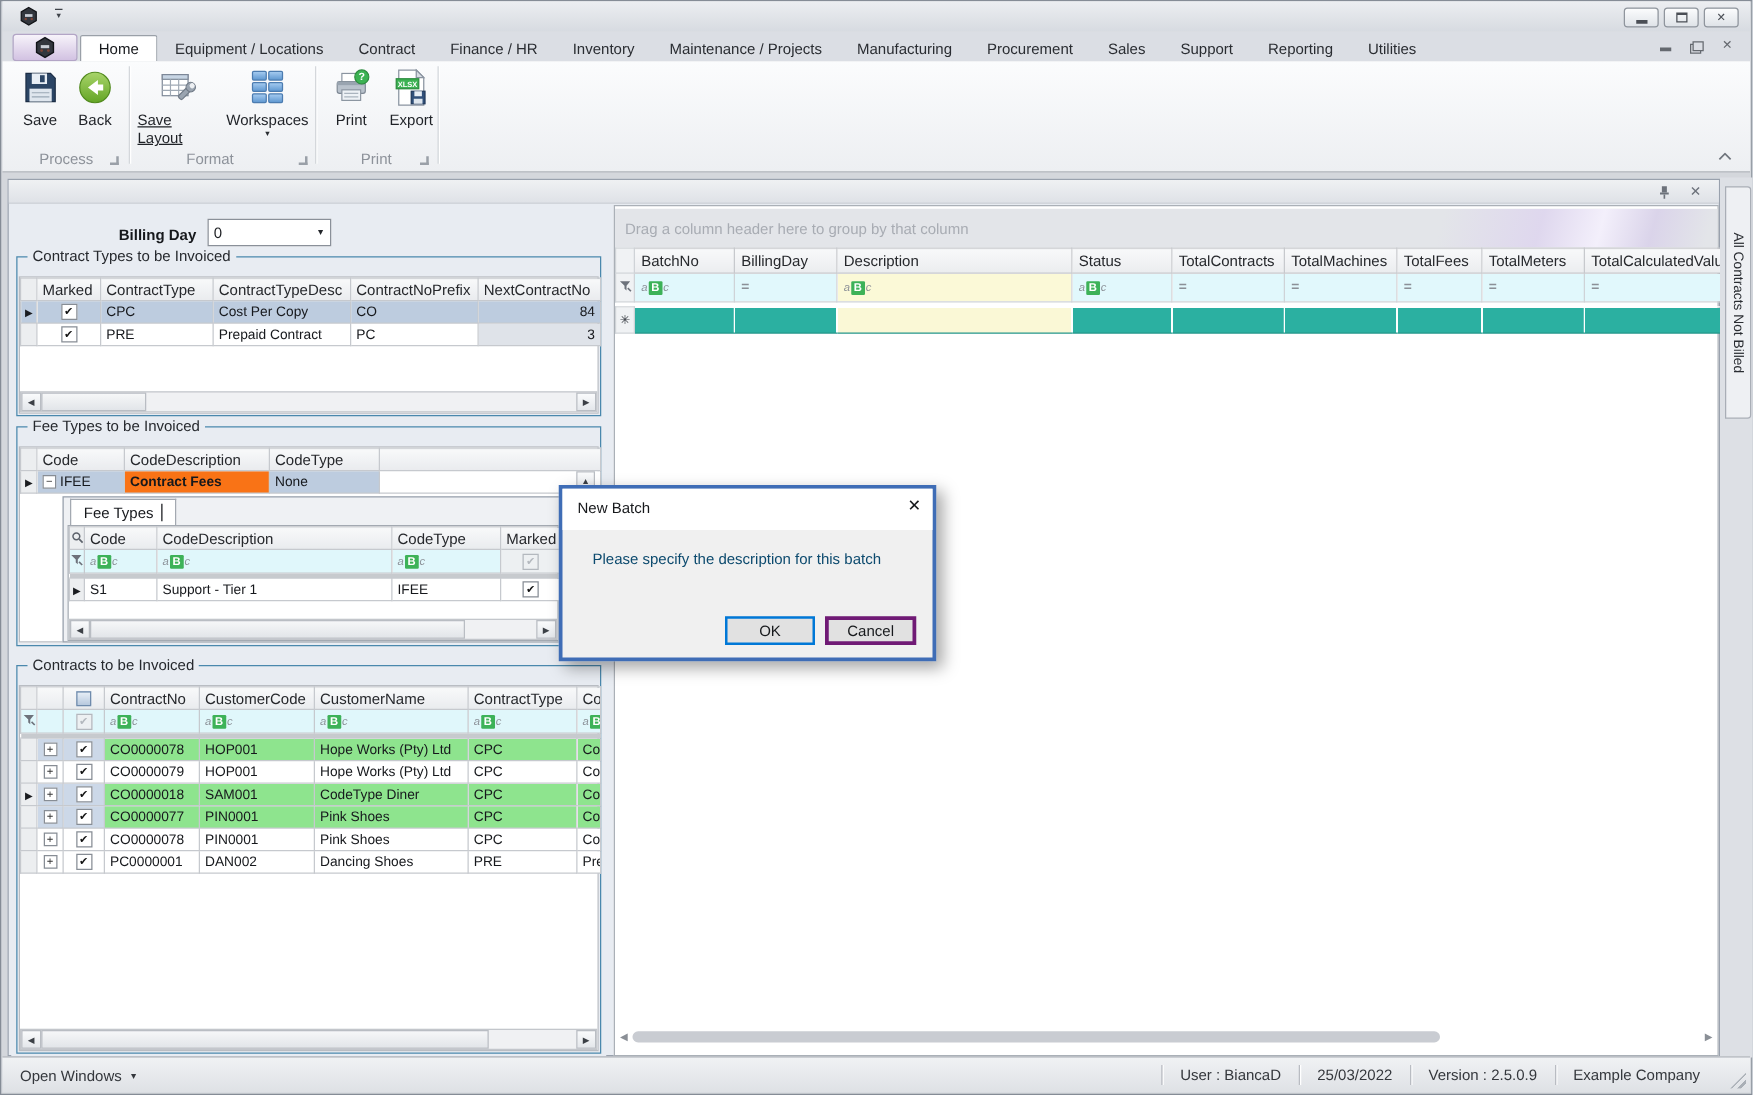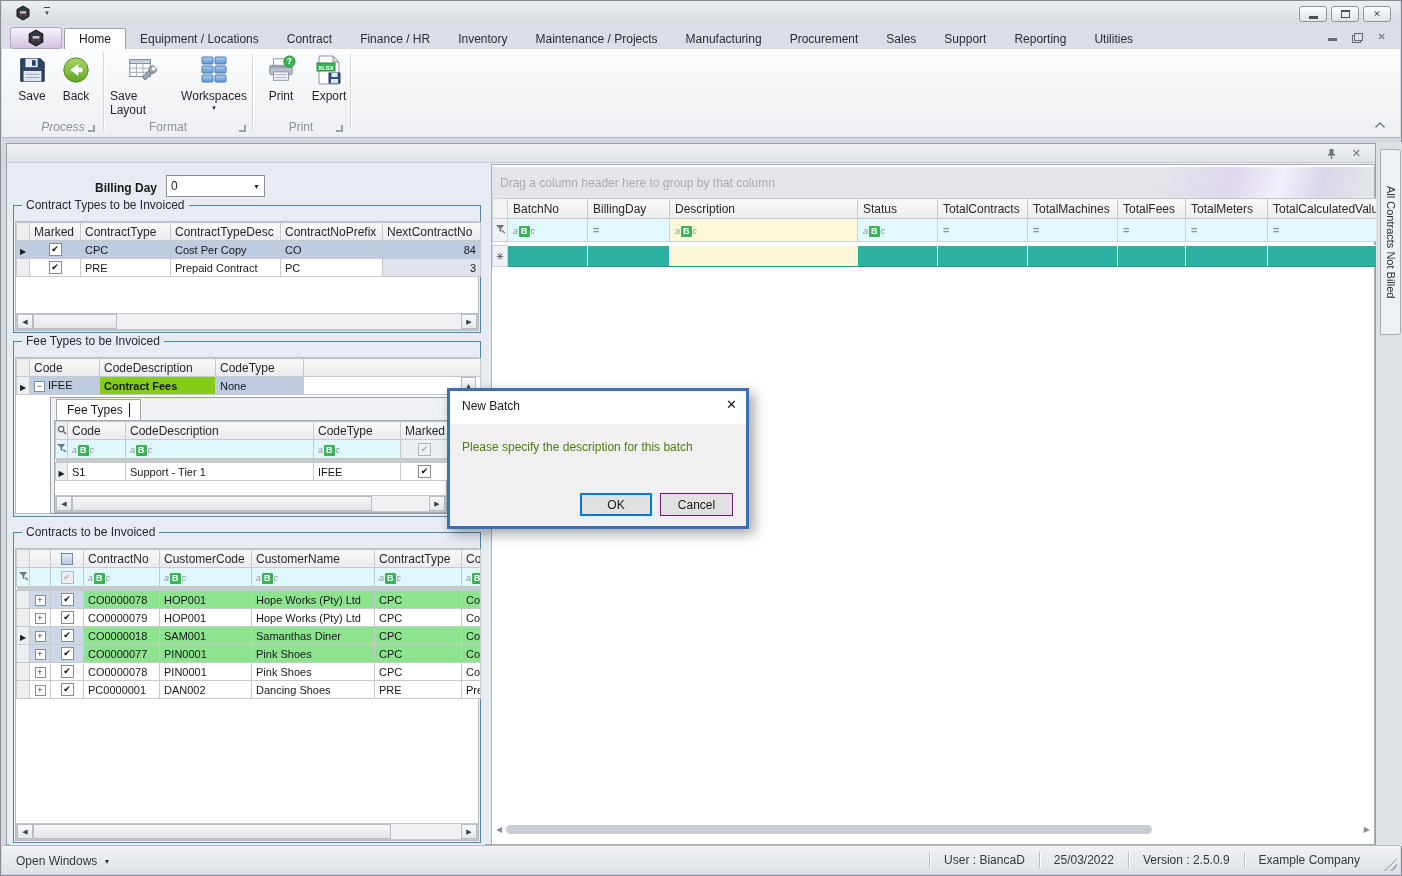--- a/index.html
+++ b/index.html
@@ -115,26 +115,26 @@
 .sright{position:absolute;right:26px;top:0;height:100%;display:flex;align-items:center;}
 .sitem{padding:0 14px;}
 .ssep{width:1px;height:16px;background:#b9bcc2;box-shadow:1px 0 0 #fff;}
 .grip{position:absolute;right:3px;bottom:3px;width:13px;height:13px;background:repeating-linear-gradient(135deg,transparent 0 3px,#a9afb6 3px 5px);clip-path:polygon(100% 0,100% 100%,0 100%);}
 
 
 .dlg{position:absolute;left:447px;top:388px;width:302px;height:141px;background:#f0f0f0;border:3px solid #3f6db6;box-shadow:5px 5px 12px rgba(0,0,0,.35);}
 .dlg .tbar{position:absolute;left:0;top:0;right:0;height:33px;background:#fff;}
 .dlg .dtitle{position:absolute;left:12px;top:8px;color:#17191c;}
 .dlg .dx{position:absolute;right:9px;top:6px;font-size:13px;color:#17191c;cursor:default;}
-.dlg .msg{position:absolute;left:12px;top:49px;color:#4d7c0f;}
+.dlg .msg{position:absolute;left:24px;top:49px;color:#0c4a6e;}
 .dlg .inp{position:absolute;left:9px;top:66px;width:277px;height:21px;background:#fff;border:1px solid #707478;display:flex;align-items:center;padding:0 4px;}
 .caret{width:1px;height:14px;background:#111;margin-left:1px;}
 .dbtn{position:absolute;top:102px;height:23px;background:#e1e1e1;display:flex;align-items:center;justify-content:center;color:#17191c;cursor:default;}
 .dbtn.ok{left:130px;width:72px;border:2px solid #0078d7;}
-.dbtn.cancel{left:210px;width:73px;border:1px solid #701a75;}
+.dbtn.cancel{left:210px;width:73px;border:3px solid #701a75;}
 </style>
 </head>
 <body>
 
 <div class="win">
 
   <div class="titlebar">
     <span class="appico">
       <svg width="16" height="16" viewBox="0 0 16 16">
           <path d="M8 1l6 3.5v7L8 15l-6-3.5v-7z" fill="#33373e" stroke="#121418"></path>
@@ -209,25 +209,25 @@
                 <stop offset="0" stop-color="#a8d46a"></stop>
                 <stop offset="1" stop-color="#64a525"></stop>
               </linearGradient>
             </defs>
             <circle cx="16" cy="16" r="13" fill="url(#gb1)" stroke="#518a1e"></circle>
             <path d="M18.5 9.5L10 16l8.5 6.5v-4h4.5v-5h-4.5z" fill="#fff"></path>
           </svg>
       </span>
       <span>Back</span>
     </div>
-    <div class="gfoot" style="left:12px;width:98px;font-style:italic;">Process</div>
+    <div class="gfoot" style="left:2px;width:98px;">Process</div>
     <span class="launch" style="left:86px;"></span>
     <div class="rsep" style="left:101px;"></div>
 
-    <div class="rbtn" style="left:108px;width:64px;">
+    <div class="rbtn" style="left:108px;width:64px;text-decoration:underline;">
       <span class="ric">
         <svg width="30" height="30" viewBox="0 0 32 32">
             <rect x="3" y="5" width="22" height="18" fill="#fff" stroke="#7c8796"></rect>
             <rect x="3" y="5" width="22" height="4" fill="#c7d5e4" stroke="#7c8796"></rect>
             <line x1="10" y1="9" x2="10" y2="23" stroke="#9fa9b4"></line>
             <line x1="17" y1="9" x2="17" y2="23" stroke="#9fa9b4"></line>
             <line x1="3" y1="14" x2="25" y2="14" stroke="#9fa9b4"></line>
             <line x1="3" y1="18.5" x2="25" y2="18.5" stroke="#9fa9b4"></line>
             <g transform="rotate(45 22 21)">
               <rect x="19.8" y="15" width="4.4" height="12" rx="1.5" fill="#9aa4b0" stroke="#707a86"></rect>
@@ -387,21 +387,21 @@
                 <tr>
               <td class="h ind"></td>
               <td class="h">Code</td>
               <td class="h">CodeDescription</td>
               <td class="h">CodeType</td>
               <td class="h"></td>
             </tr>
             <tr>
               <td class="ind"><span class="arrow">▶</span></td>
               <td class="sel" style="background:#bdccdf;"><span class="exp">−</span> <span>IFEE</span></td>
-              <td style="background:#84cc16;font-weight:bold;">Contract Fees</td>
+              <td style="background:#f97316;font-weight:bold;">Contract Fees</td>
               <td style="background:#bdccdf;">None</td>
               <td></td>
             </tr>
           </tbody>
             </table>
           <span class="vbtn" style="right:2px;top:19px;">▲</span>
 
           <div class="detail">
             <div class="dtab">
                 <span>Fee Types</span>
@@ -550,21 +550,21 @@
               <td>Hope Works (Pty) Ltd</td>
               <td>CPC</td>
               <td>Cost</td>
             </tr>
             <tr class="g">
               <td class="ind"><span class="arrow">▶</span></td>
               <td class="ctl" style="text-align:center;"><span class="exp">+</span></td>
               <td class="ctl" style="text-align:center;"><span class="cb">✔</span></td>
               <td class="d">CO0000018</td>
               <td class="d">SAM001</td>
-              <td class="d">Samanthas Diner</td>
+              <td class="d">CodeType Diner</td>
               <td class="d">CPC</td>
               <td class="d">Cost</td>
             </tr>
             <tr class="g">
               <td class="ind"></td>
               <td class="ctl" style="text-align:center;"><span class="exp">+</span></td>
               <td class="ctl" style="text-align:center;"><span class="cb">✔</span></td>
               <td class="d">CO0000077</td>
               <td class="d">PIN0001</td>
               <td class="d">Pink Shoes</td>

